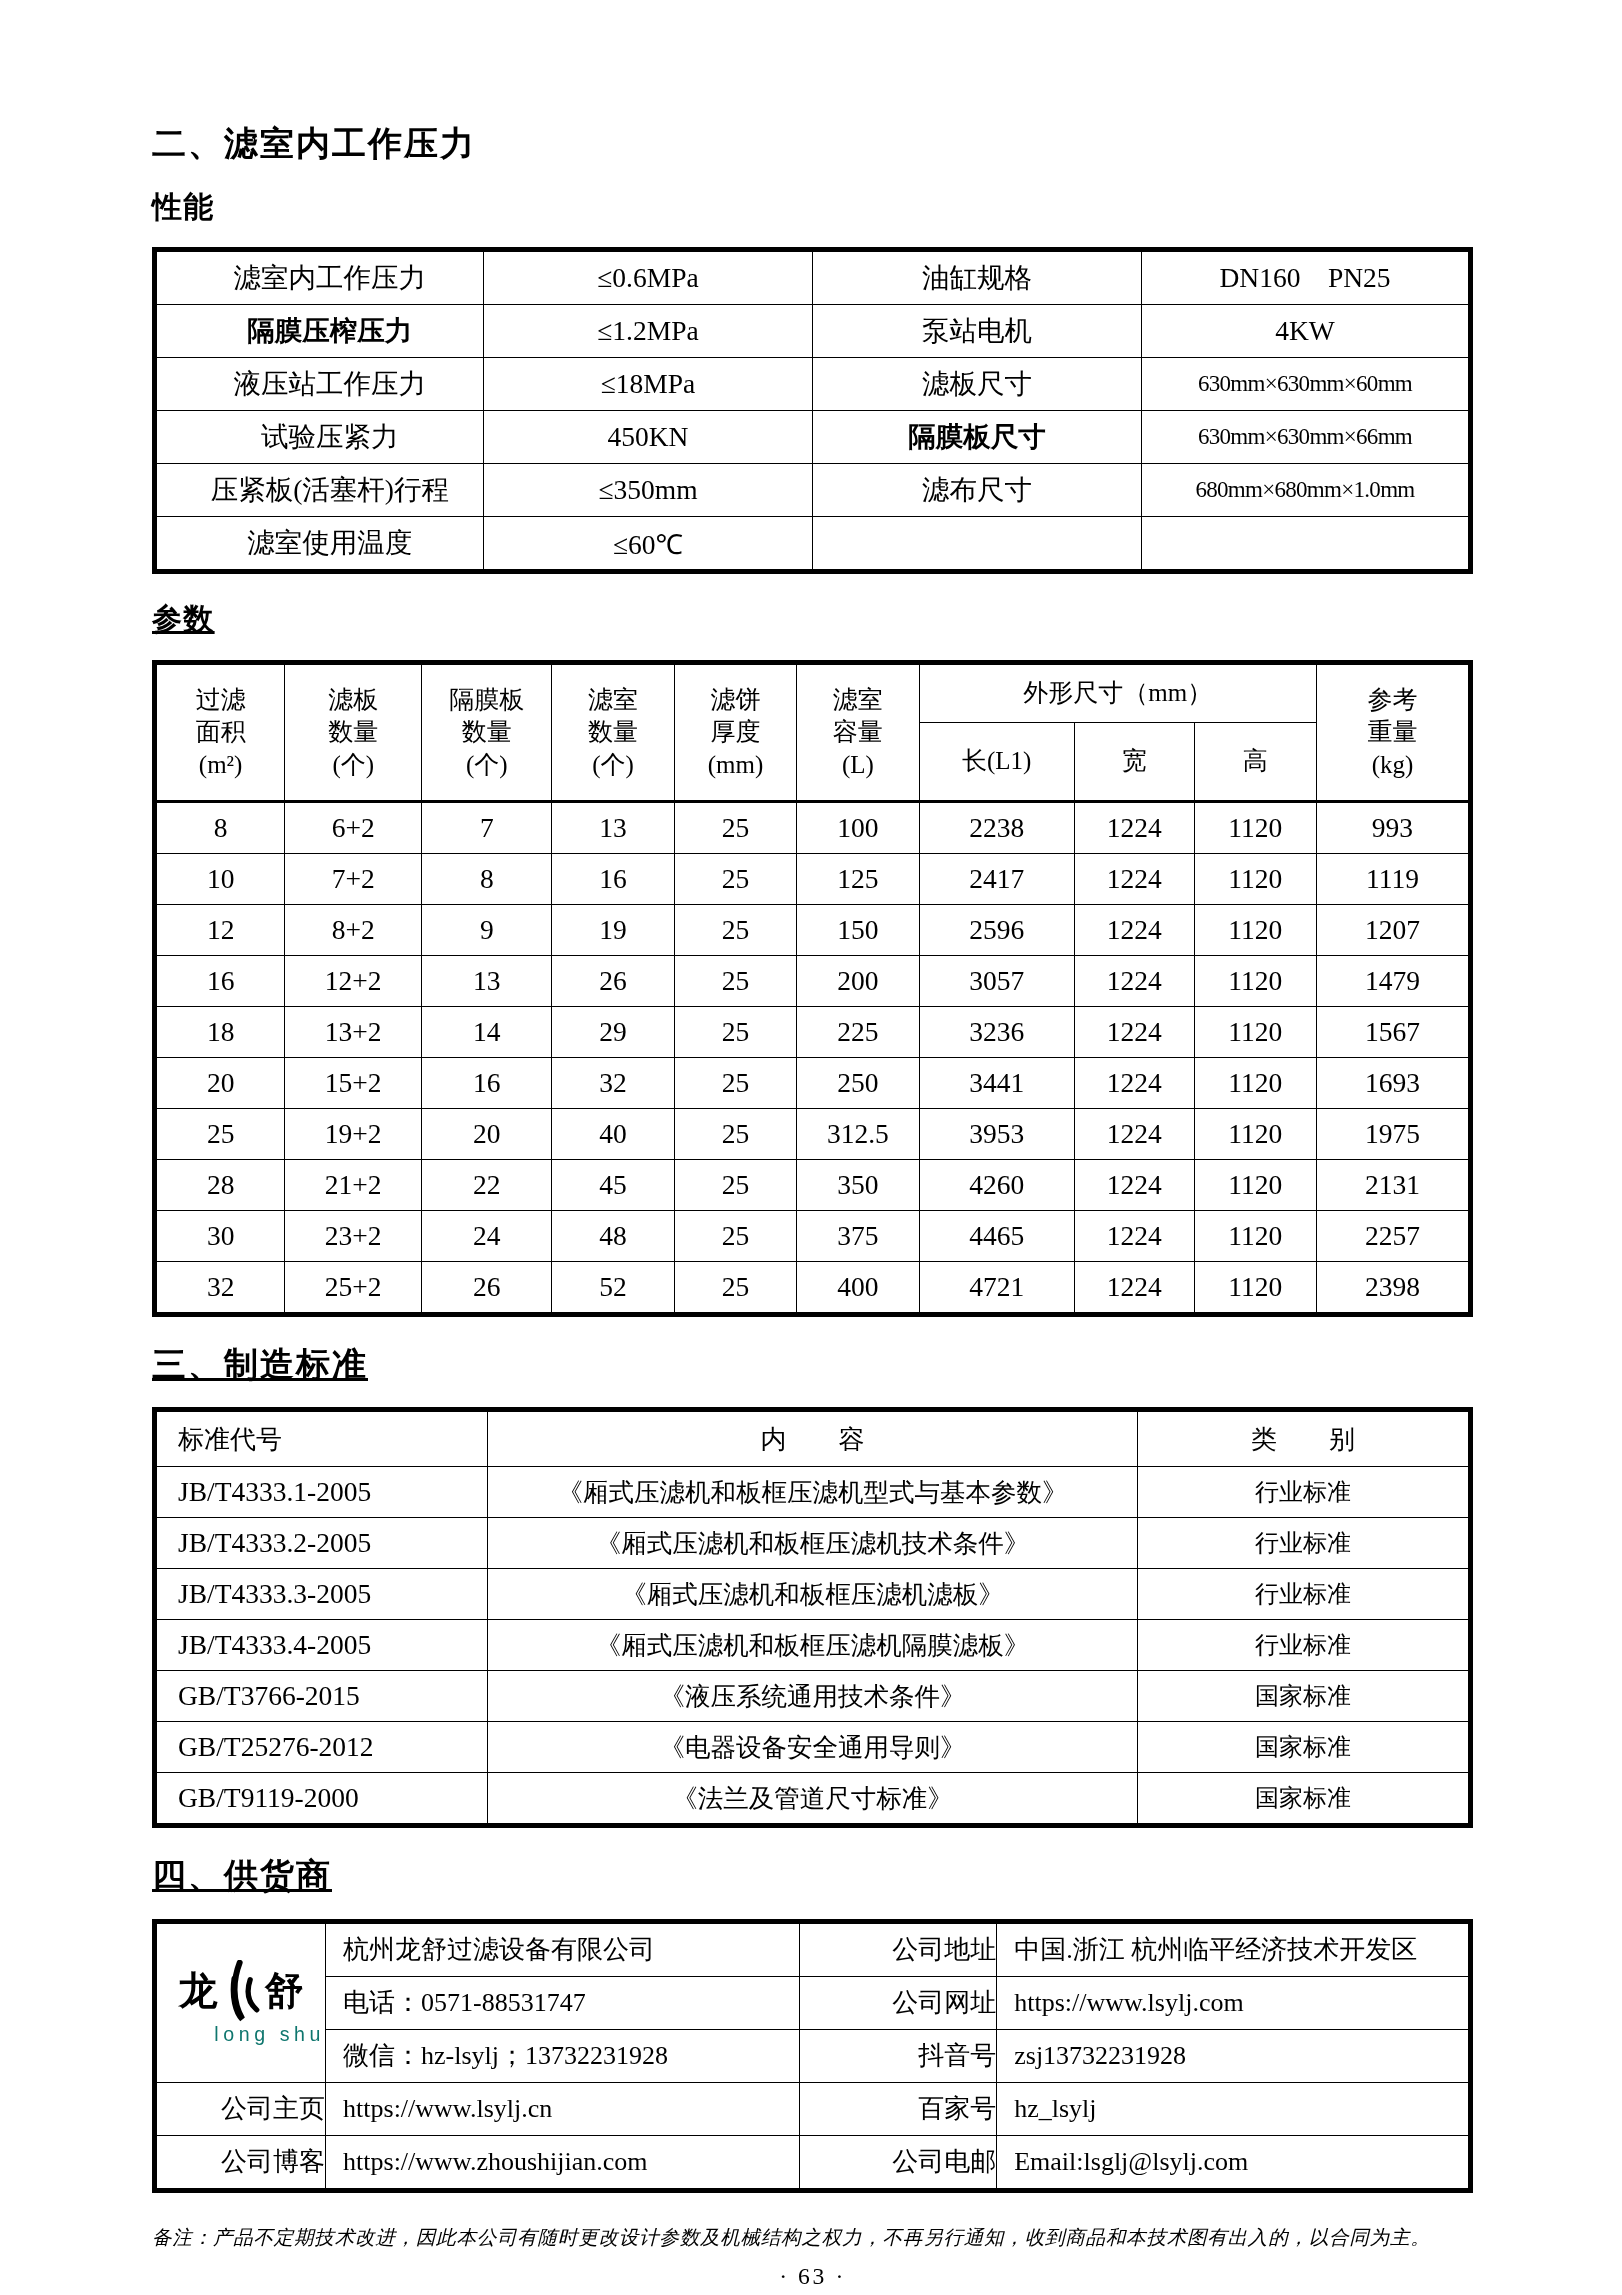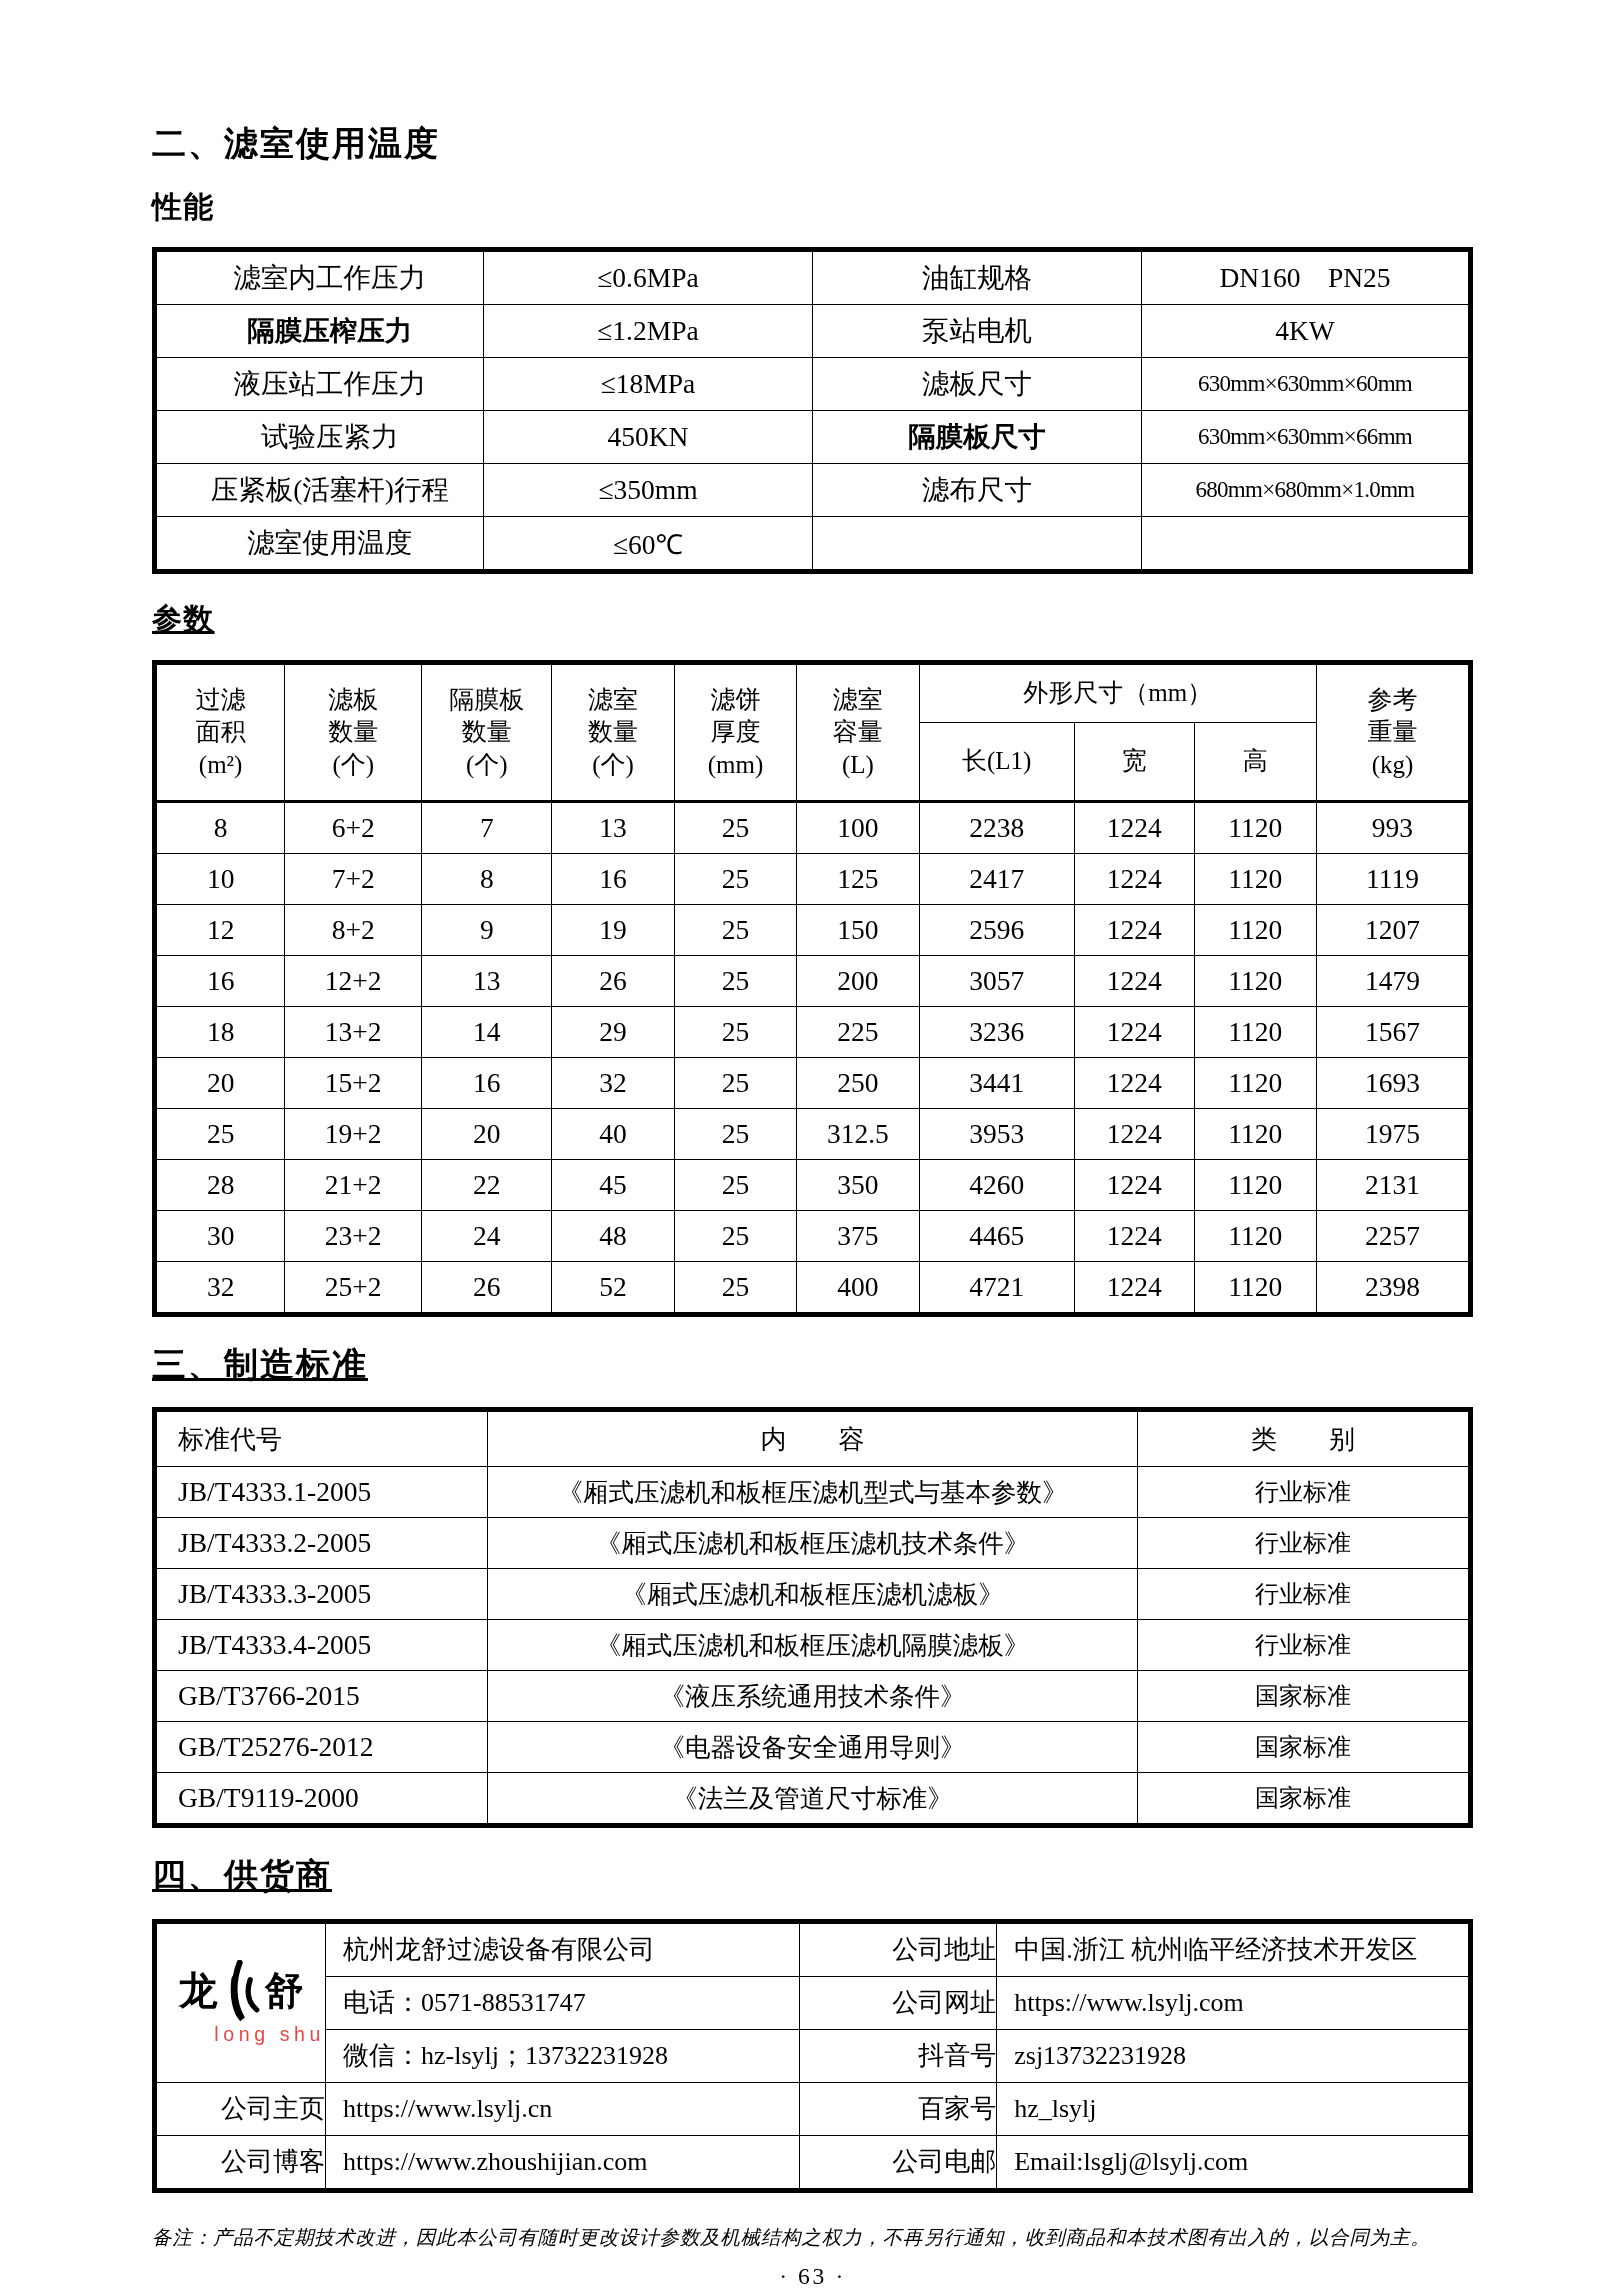--- a/index.html
+++ b/index.html
@@ -31,31 +31,31 @@
   .std td:nth-child(2){font-size:25.5px;}
   .std td:nth-child(3){font-size:24px;}
   
   .sup td{height:52px;font-size:26px;text-align:right;}
   .sup td.l{text-align:left;padding-left:17px;}
   .logo-cell{vertical-align:middle;}
   .logo-row{display:flex;align-items:center;justify-content:center;gap:2.6px;}
   .logo-cn{font-size:39px;font-weight:bold;}
   .logo-mark{display:inline-block;width:42px;height:63px;}
   .logo-en{font-family:"Liberation Sans",sans-serif;font-size:19.6px;letter-spacing:4.6px;
-           color:#ef4444;margin-top:0px;}
+           color:#0f766e;margin-top:0px;}
   
   .note{font-size:19.6px;font-style:italic;margin:31px 0 0 0;letter-spacing:0.7px;}
   .pageno{font-size:23.6px;text-align:center;margin:11.8px 0 0 0;letter-spacing:2.6px;}
 </style>
 </head>
 <body>
 
 <div class="page">
 
-  <h1>二、滤室使用温度</h1>
+  <h1>二、滤室内工作压力</h1>
 
   <h2>性能</h2>
 
   <table class="perf">
     <colgroup>
         <col style="width:25%">
         <col style="width:25%">
         <col style="width:25%">
         <col style="width:25%">
       </colgroup>

